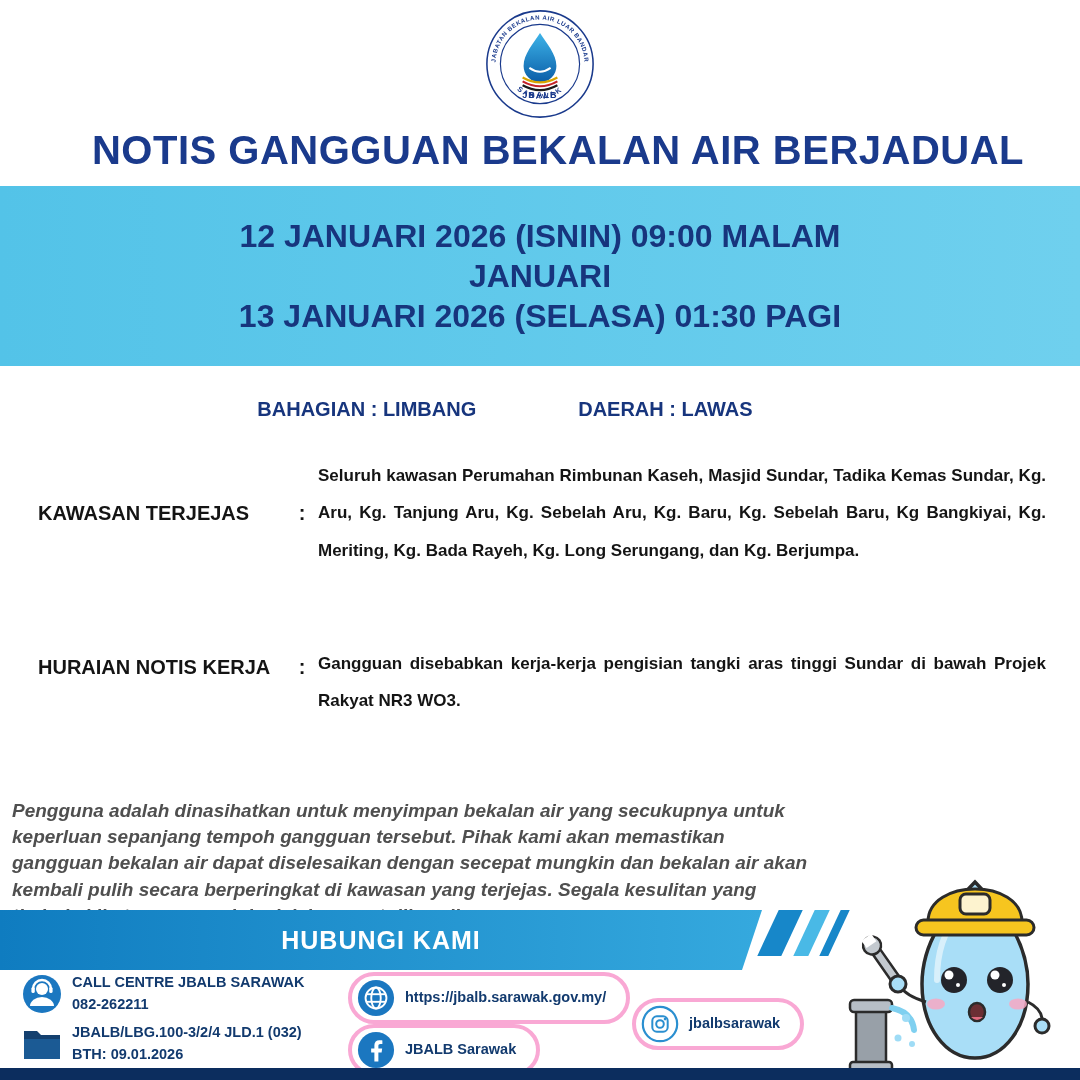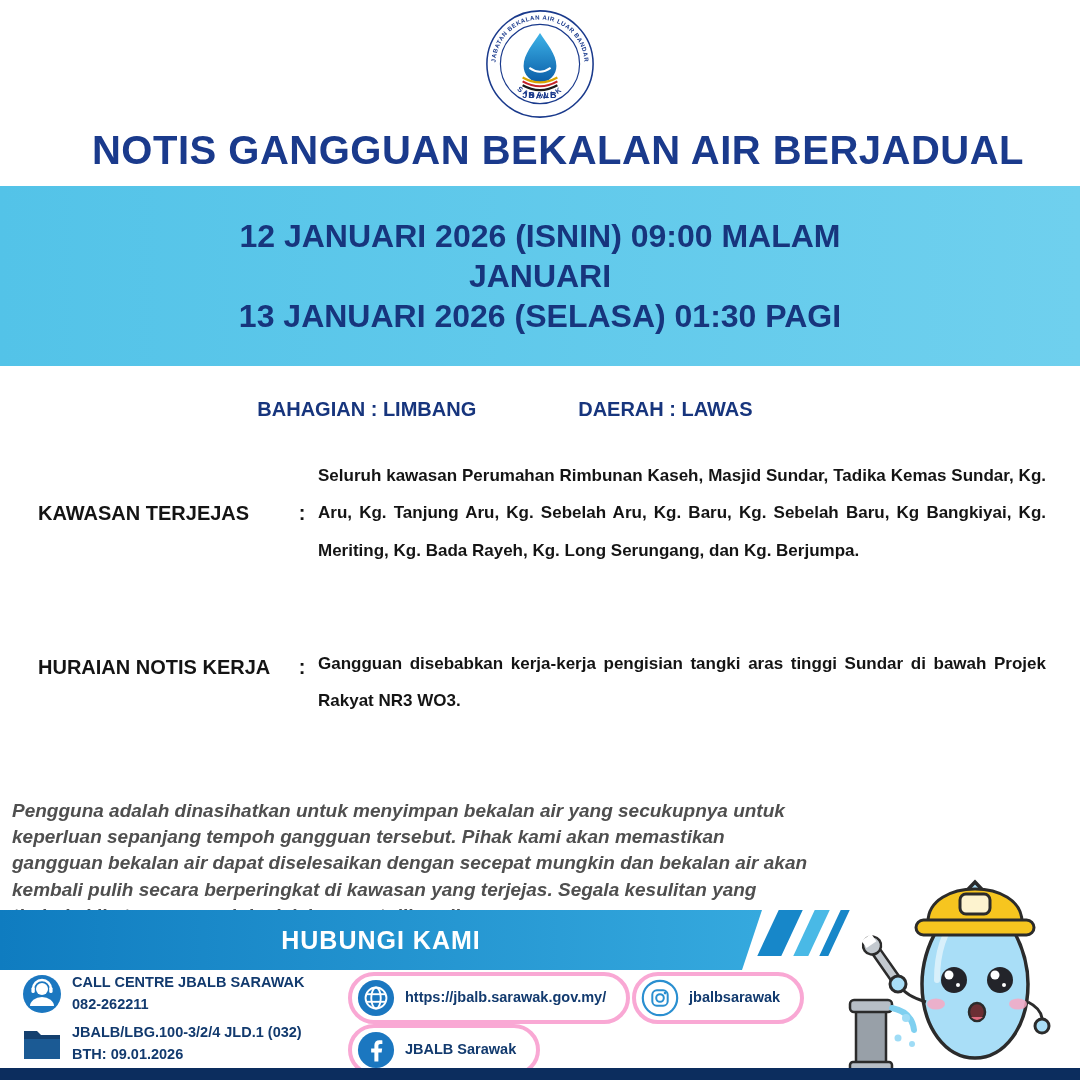--- a/index.html
+++ b/index.html
@@ -54,21 +54,21 @@
   .stripe-2{left:804px;width:15px;background:#49b9e6;}
   .stripe-3{left:830px;width:9px;background:#1787c9;}
   
   .contact-item{position:absolute;display:flex;align-items:center;gap:10px;color:#123a6e;}
   .contact-text{font-size:14.5px;font-weight:700;line-height:1.5;}
   .boxed{border:4px solid #f9a8d4;border-radius:26px;padding:3px 20px 3px 5px;}
   .item-call{left:22px;top:972px;}
   .item-ref{left:22px;top:1022px;}
   .item-web{left:348px;top:972px;}
   .item-fb{left:348px;top:1024px;}
-  .item-ig{left:632px;top:972px;}
+  .item-ig{left:632px;top:998px;}
   
   .bottom-bar{position:absolute;left:0;bottom:0;width:100%;height:12px;background:#0c2d5e;}
   
   .mascot{position:absolute;top:812px;right:6px;width:232px;height:262px;}
 </style>
 </head>
 <body>
 
 <div class="page">
 

